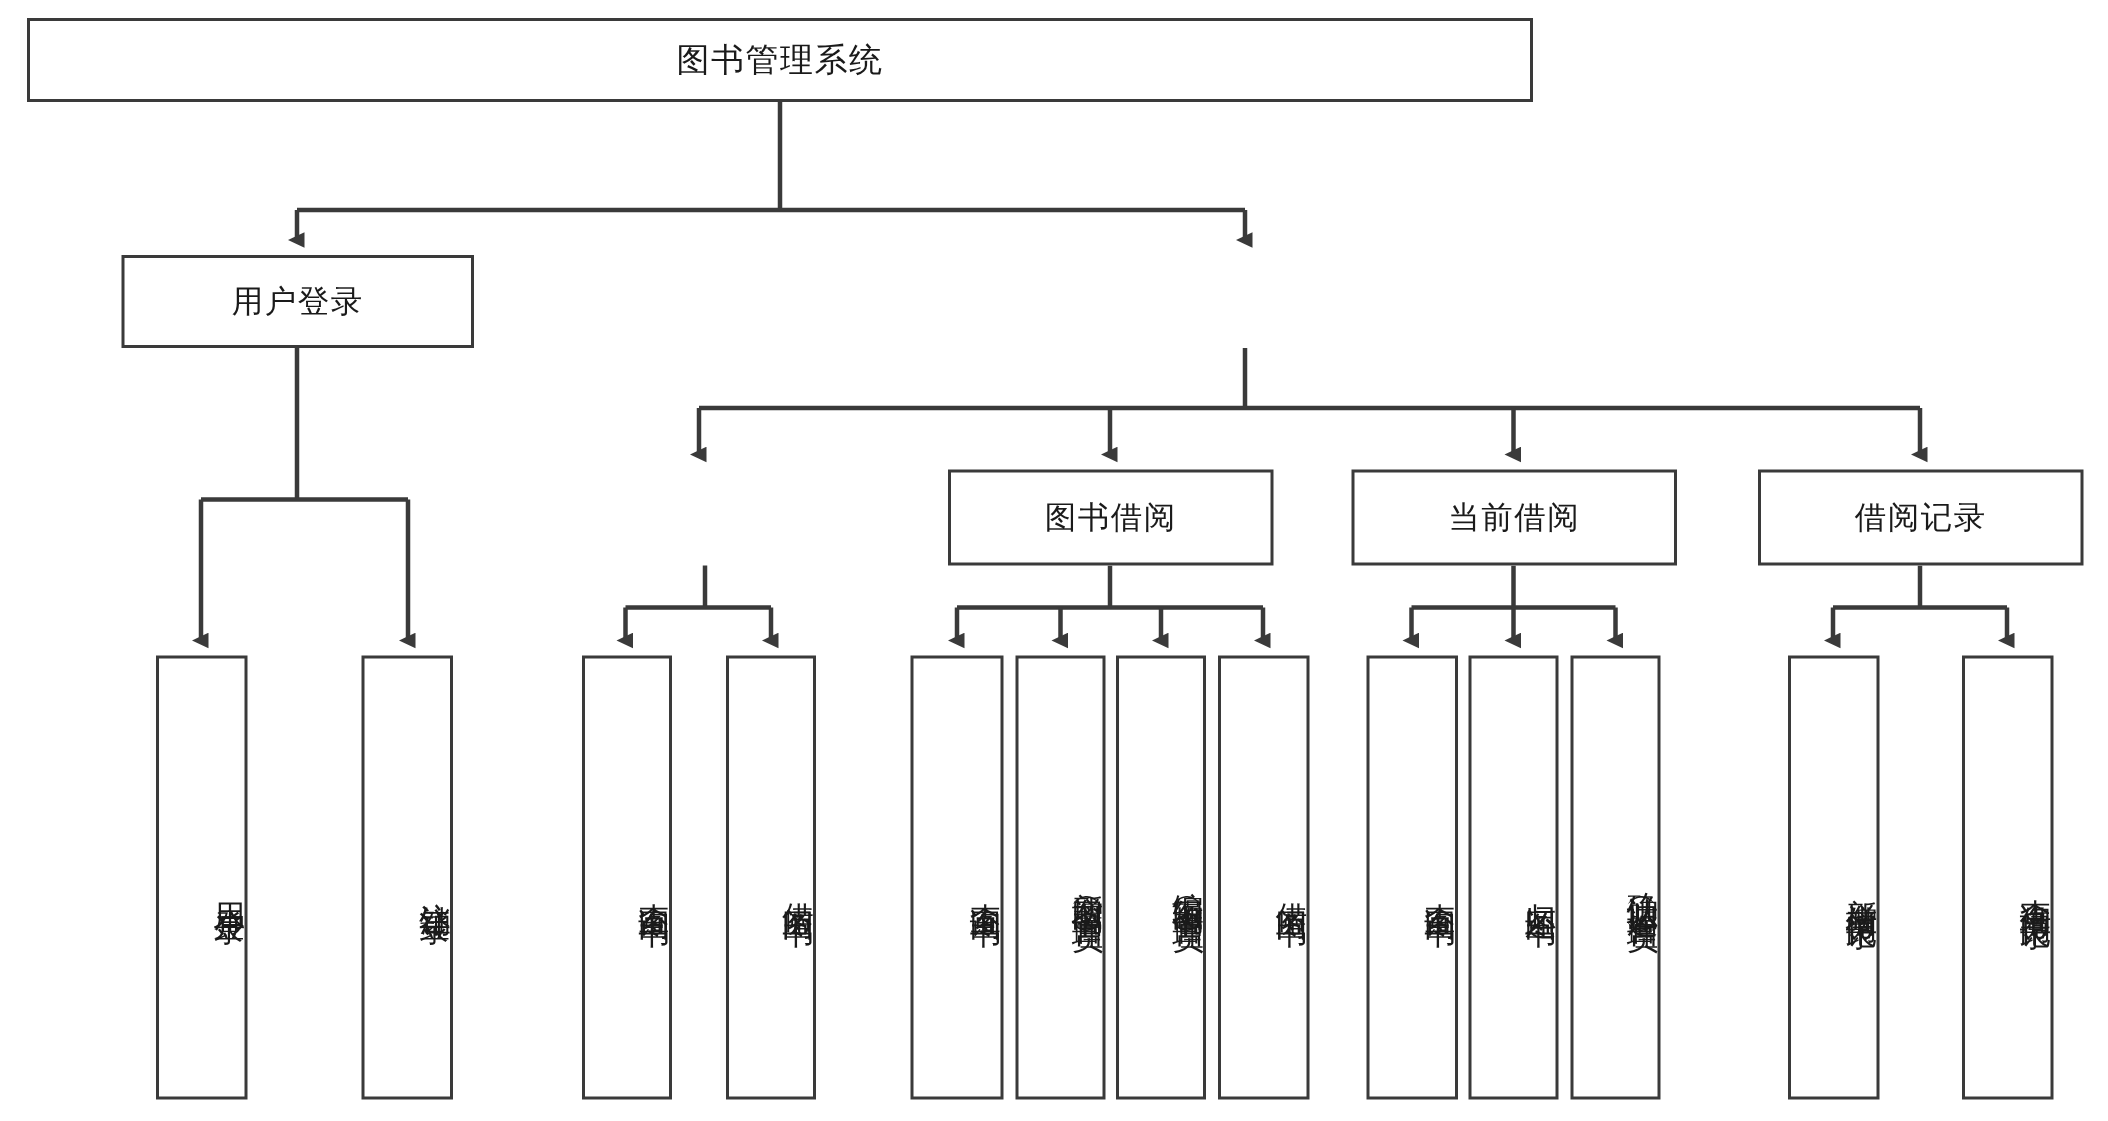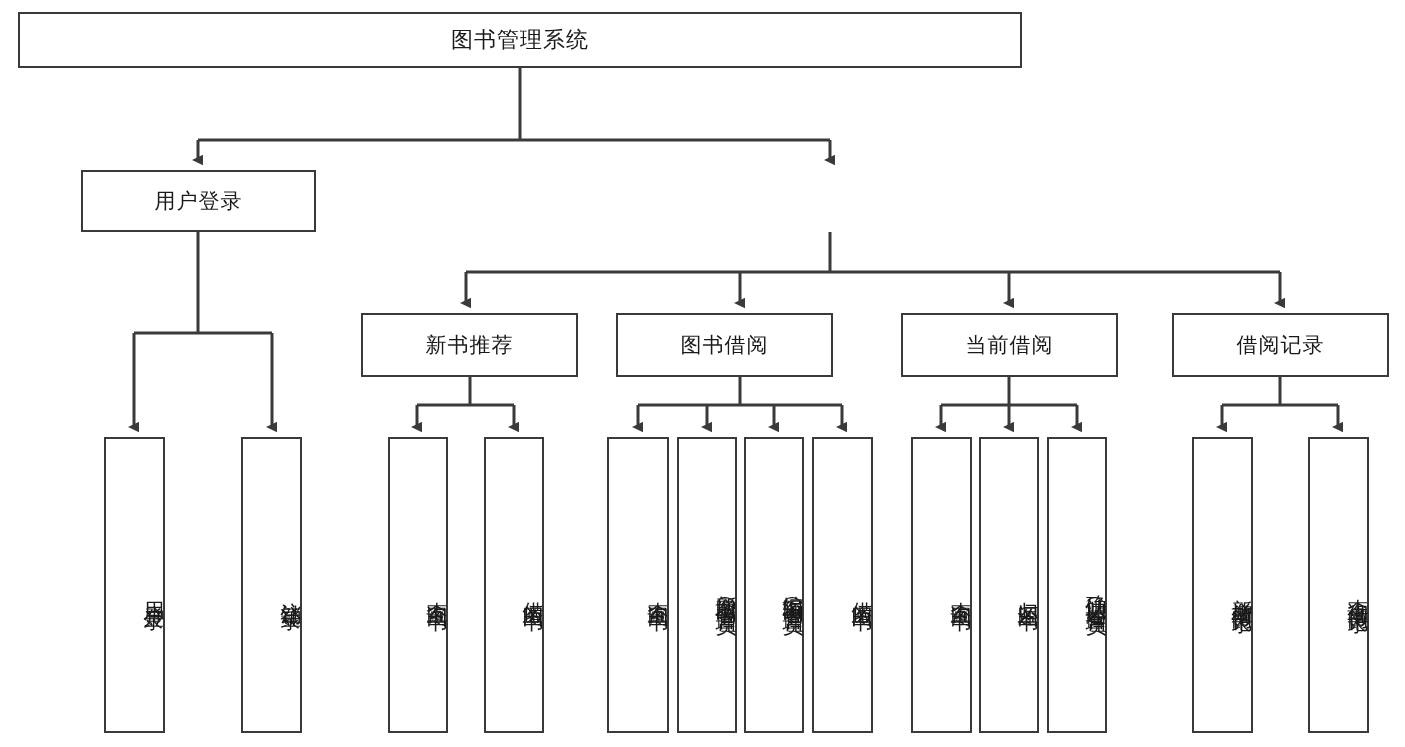--- a/index.html
+++ b/index.html
@@ -9,21 +9,20 @@
   }
   body {
     font-family: "Liberation Sans", "DejaVu Sans", sans-serif;
   }
   #canvas {
     position: relative;
     width: 1405px;
     height: 747px;
     background: #ffffff;
     overflow: hidden;
-    font-family: Liberation Mono, monospace;
   }
   #edges {
     position: absolute;
     left: 0;
     top: 0;
     width: 1405px;
     height: 747px;
     pointer-events: none;
   }
   .node {
@@ -121,22 +120,21 @@
       <path d="M1222,405 L1338,405"></path>
       <path d="M1222,405 L1222,427" marker-end="url(#arrow)"></path>
       <path d="M1338,405 L1338,427" marker-end="url(#arrow)"></path>
     </g>
   </svg>
 
   <div class="node horiz root" style="left:18px; top:12px; width:1004px; height:56px;">图书管理系统</div>
 
   <div class="node horiz" style="left:81px; top:170px; width:235px; height:62px;">用户登录</div>
 
-  <div class="node horiz" style="left:361px; top:313px; width:217px; height:64px;">新书推荐</div>
-  <div class="node horiz" style="left:616px; top:313px; width:217px; height:64px;text-align:center;">图书借阅</div>
+  <div class="node horiz" style="left:632px; top:313px; width:217px; height:64px;text-align:center;">图书借阅</div>
   <div class="node horiz" style="left:1172px; top:313px; width:217px; height:64px;">借阅记录</div>
   <div class="node horiz" style="left:901px; top:313px; width:217px; height:64px;">当前借阅</div>
 
   <div class="node vert" style="left:104px; top:437px; width:61px; height:296px;">
     <span class="vtext">用户登录</span>
   </div>
   <div class="node vert" style="left:241px; top:437px; width:61px; height:296px;">
     <span class="vtext">注销登录</span>
   </div>
 

